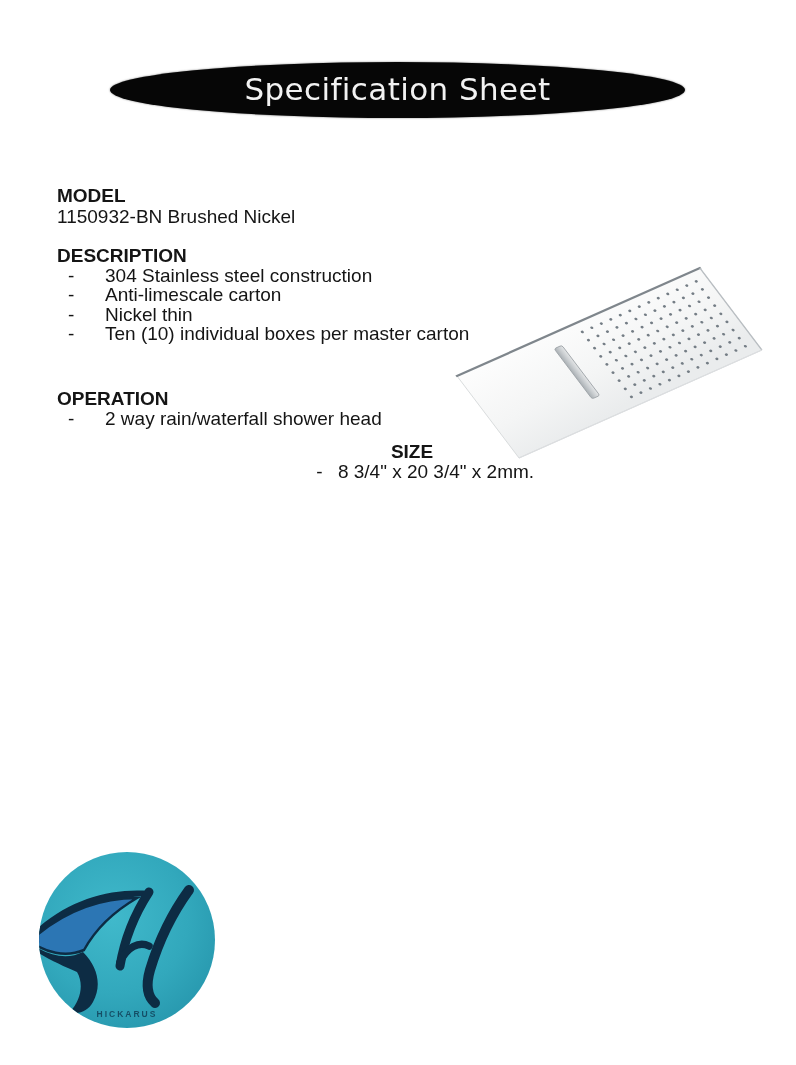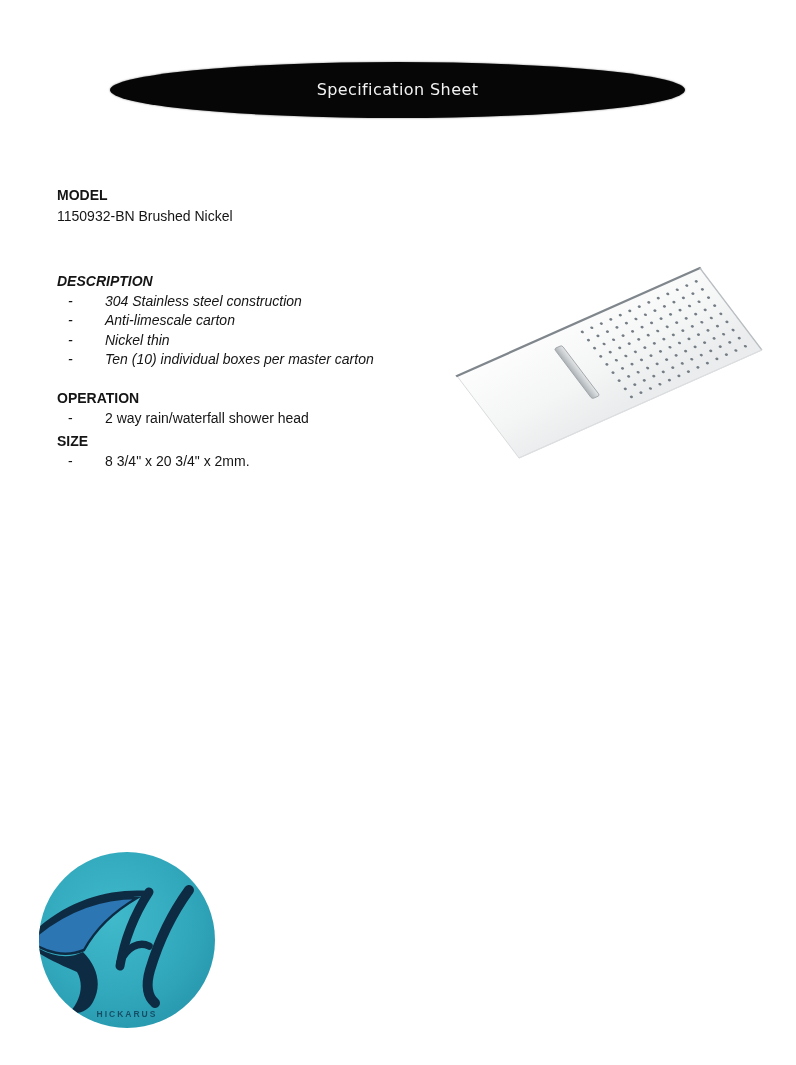--- a/index.html
+++ b/index.html
@@ -14,30 +14,30 @@
   
   .banner{
     position:absolute;left:110px;top:62px;width:575px;height:56px;
     background:#060606;
     border-radius:50%;
     display:flex;align-items:center;justify-content:center;
     box-shadow:0 0 2px rgba(0,0,0,.55);
   }
   .banner-title{
     font-family:"DejaVu Sans",sans-serif;
-    font-size:16px;letter-spacing:.4px;color:#f2f2f2;
+    font-size:31px;letter-spacing:.4px;color:#f2f2f2;
     transform:translateY(-1px);
   }
   
-  .sec{position:absolute;left:57px;width:710px;font-size:14px;line-height:19.5px;}
+  .sec{position:absolute;left:57px;width:710px;font-size:19px;line-height:19.5px;}
   .sec .hd{font-weight:700;}
   .sec-model{top:185px;line-height:21px;}
-  .sec-desc{top:272px;font-style:italic;}
+  .sec-desc{top:246px;}
   .sec-oper{top:389px;}
-  .sec-size{top:432px;}
+  .sec-size{top:442px;text-align:center;}
   .sec-warranty{top:644px;font-weight:700;letter-spacing:-0.15px;white-space:nowrap;}
   .bullet{padding-left:11px;white-space:nowrap;}
   .dash{display:inline-block;width:37px;}
   
   .product-svg{position:absolute;left:440px;top:250px;}
   .logo-svg{position:absolute;left:37px;top:850px;}
 </style>
 </head>
 <body>
 

